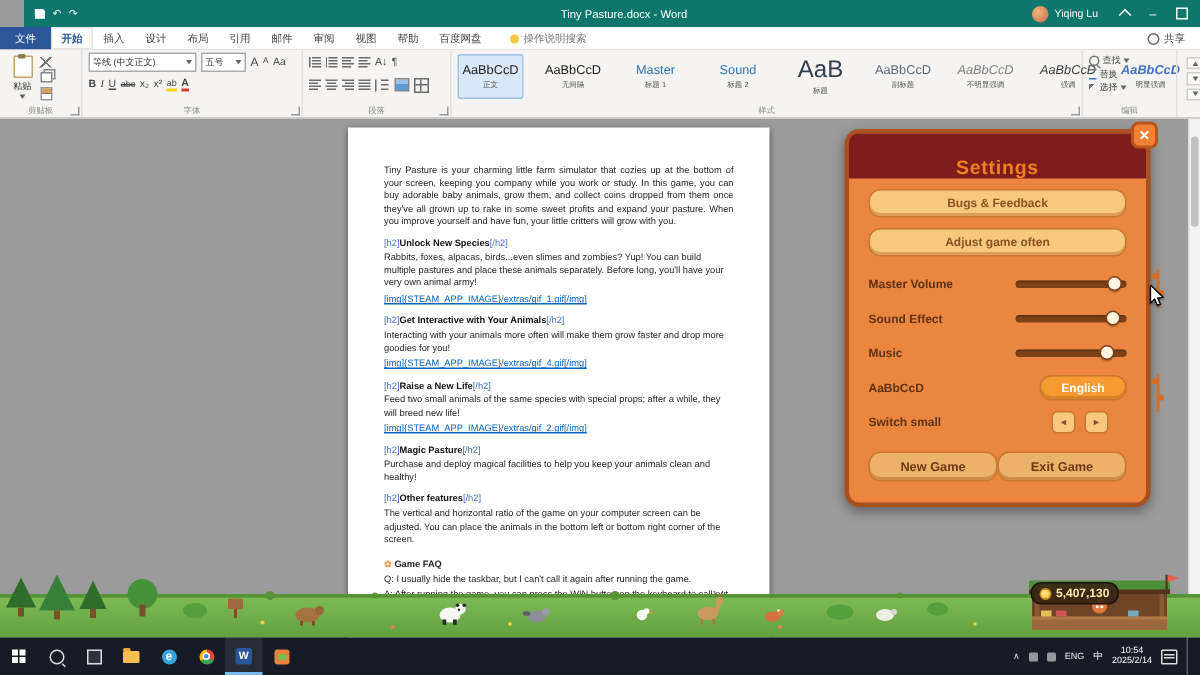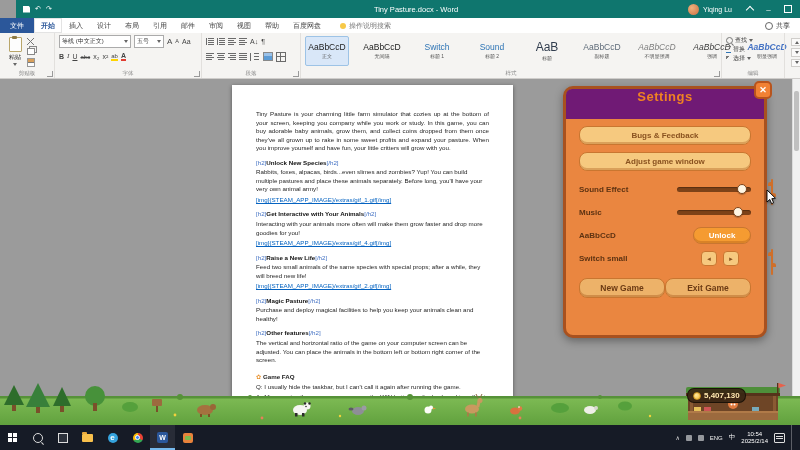--- a/index.html
+++ b/index.html
@@ -63,21 +63,21 @@
   .ic-spacing{border-left:1px solid #6b6b6b;background-image:linear-gradient(#6b6b6b,#6b6b6b),linear-gradient(#6b6b6b,#6b6b6b),linear-gradient(#6b6b6b,#6b6b6b);background-repeat:no-repeat;background-size:5px 1px,5px 1px,5px 1px;background-position:3px 0,3px 3px,3px 6px}
   .ic-shade{background:linear-gradient(#9ac1e8 0 3px,#5b9bd5 3px);border:1px solid #888;width:8px;height:7px}
   .ic-border{width:8px;height:8px;border:1px solid #6b6b6b;background-image:linear-gradient(#6b6b6b,#6b6b6b),linear-gradient(#6b6b6b,#6b6b6b);background-repeat:no-repeat;background-size:8px 1px,1px 8px;background-position:0 3px,3px 0}
   .g-styles{display:flex;width:412px}
   .gallery{display:flex;gap:11px}
   .sg-item{width:42px;height:28px;margin-top:1px;display:flex;flex-direction:column;align-items:center;justify-content:center;border:1px solid transparent;border-radius:2px}
   .sg-item:first-child{background:#d9e7f8;border-color:#9dc3e6}
   .sg-prev{font-size:8.5px;color:#222;line-height:1.1;white-space:nowrap}
   .sg-name{font-size:5px;color:#555;margin-top:1px;white-space:nowrap}
   .sg-item:nth-child(3) .sg-prev,.sg-item:nth-child(4) .sg-prev{color:#2e74b5}
-  .sg-item:nth-child(5) .sg-prev{color:#323e4f;font-size:12px}
+  .sg-item:nth-child(5) .sg-prev{color:#323e4f;font-size:16px}
   .sg-item:nth-child(6) .sg-prev{color:#5f6b79}
   .sg-item:nth-child(7) .sg-prev{color:#808080;font-style:italic}
   .sg-item:nth-child(8) .sg-prev{font-style:italic;color:#404040}
   .sg-item:nth-child(9) .sg-prev{font-style:italic;font-weight:700;color:#4472c4}
   .gal-arrows{display:flex;flex-direction:column;gap:2px;margin-left:2px;padding-top:3px}
   .ga{width:9px;height:8px;border:1px solid #d0cecb;background:#fbfaf9;display:flex;align-items:center;justify-content:center}
   .tri-up{width:0;height:0;border-left:2px solid transparent;border-right:2px solid transparent;border-bottom:3px solid #666}
   .tri-dn{width:0;height:0;border-left:2px solid transparent;border-right:2px solid transparent;border-top:3px solid #666}
   .g-edit{width:54px;padding-top:3px}
   .erow{display:flex;align-items:center;gap:2px;font-size:6px;color:#444;height:9px}
@@ -100,21 +100,21 @@
   .imgline:empty{display:none}
   .faqtitle{margin:8px 0 2px !important}
   .flower{color:#e8912d}
   .faqt{font-weight:700}
   .faqline{margin:0 0 1px !important}
   .scroll{position:absolute;right:0;top:0;width:7px;height:100%;background:#f1f1f1;border-left:1px solid #dcdcdc}
   .thumb{position:absolute;left:1px;top:12px;width:5px;height:60px;background:#c0c0c0;border-radius:2px}
 
   
   .settings{position:absolute;left:563px;top:86px;width:204px;height:252px;background:#ea8640;border:3px solid #a8511f;border-radius:10px;box-shadow:0 3px 8px rgba(0,0,0,.35);z-index:20;box-sizing:border-box}
-  .s-header{height:30px;background:#701a75;border-radius:6px 6px 0 0;display:flex;align-items:flex-start;justify-content:center}
+  .s-header{height:30px;background:#7f1d1d;border-radius:6px 6px 0 0;display:flex;align-items:flex-end;justify-content:center}
   .s-title{font-size:13px;font-weight:700;color:#ef8222;letter-spacing:.5px}
   .s-close{position:absolute;top:-8px;right:-8px;width:18px;height:18px;background:#f18134;border:2px solid #b8541d;border-radius:5px;color:#fff;font-weight:700;font-size:9px;display:flex;align-items:center;justify-content:center;padding:0;box-sizing:border-box}
   .s-body{padding:7px 13px 9px;position:relative}
   .s-btn{height:17px;margin-bottom:7px;background:#f6c97f;border:1px solid #c97630;border-radius:8px;box-shadow:inset 0 -2px 0 rgba(165,84,24,.35);display:flex;align-items:center;justify-content:center;font-size:8px;font-weight:700;color:#8a5220}
   .s-row{height:23px;display:flex;align-items:center;justify-content:space-between}
   .s-label{font-size:8px;font-weight:700;color:#5e3312}
   .slider{position:relative;width:74px;height:5px;background:#7d4218;border-radius:3px;box-shadow:inset 0 1px 1px rgba(0,0,0,.3)}
   .knob{position:absolute;top:-3px;width:10px;height:10px;background:#fff6e3;border:1px solid #7d4218;border-radius:50%;box-sizing:border-box;box-shadow:0 1px 1px rgba(0,0,0,.25)}
   .s-lang{width:56px;height:15px;background:#f59b31;border:1px solid #c97630;border-radius:8px;box-shadow:inset 0 -2px 0 rgba(165,84,24,.35);display:flex;align-items:center;justify-content:center;font-size:8px;font-weight:700;color:#fff}
   .s-arrows{display:flex;gap:6px;margin-right:12px}
@@ -278,21 +278,21 @@
       <div class="gallery">
         <span class="sg-item">
             <span class="sg-prev">AaBbCcD</span>
             <span class="sg-name">正文</span>
           </span>
         <span class="sg-item">
             <span class="sg-prev">AaBbCcD</span>
             <span class="sg-name">无间隔</span>
           </span>
         <span class="sg-item">
-            <span class="sg-prev">Switch</span>
+            <span class="sg-prev">Master</span>
             <span class="sg-name">标题 1</span>
           </span>
         <span class="sg-item">
             <span class="sg-prev">Sound</span>
             <span class="sg-name">标题 2</span>
           </span>
         <span class="sg-item">
             <span class="sg-prev">AaB</span>
             <span class="sg-name">标题</span>
           </span>
@@ -384,37 +384,43 @@
     </div>
   </div>
 
   <div class="settings">
     <button class="s-close">✕</button>
     <div class="s-header">
       <span class="s-title">Settings</span>
     </div>
     <div class="s-body">
       <div class="s-btn">Bugs &amp; Feedback</div>
-      <div class="s-btn">Adjust game window</div>
-
+      <div class="s-btn">Adjust game often</div>
+
+      <div class="s-row">
+        <span class="s-label">Master Volume</span>
+        <span class="slider">
+            <span class="knob" style="left:calc(92% - 7px)"></span>
+          </span>
+      </div>
       <div class="s-row">
         <span class="s-label">Sound Effect</span>
         <span class="slider">
             <span class="knob" style="left:calc(90% - 7px)"></span>
           </span>
       </div>
       <div class="s-row">
         <span class="s-label">Music</span>
         <span class="slider">
             <span class="knob" style="left:calc(85% - 7px)"></span>
           </span>
       </div>
       <div class="s-row">
         <span class="s-label">AaBbCcD</span>
-        <span class="s-lang">Unlock</span>
+        <span class="s-lang">English</span>
       </div>
       <div class="s-row">
         <span class="s-label">Switch small</span>
         <span class="s-arrows">
           <span class="s-arrow">◄</span>
           <span class="s-arrow">►</span>
         </span>
       </div>
 
       <div class="s-bottom">

